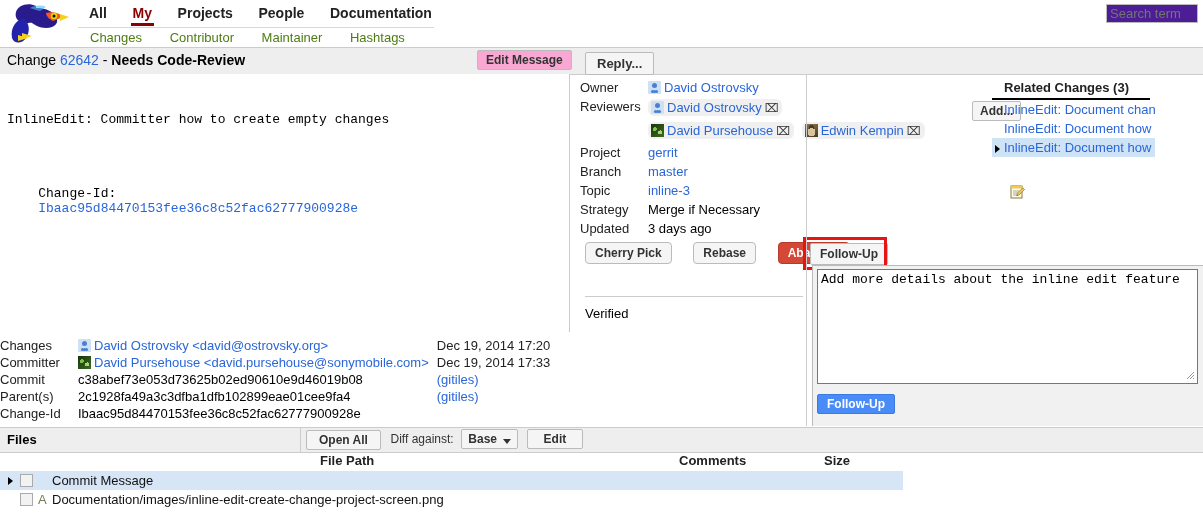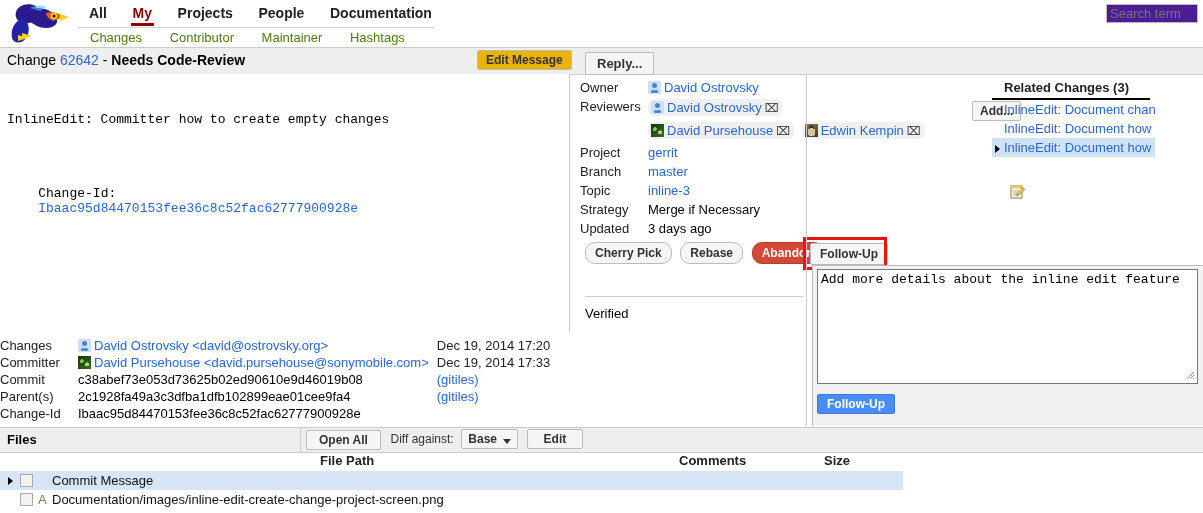--- a/index.html
+++ b/index.html
@@ -41,21 +41,21 @@
   
   #change-bar {
     position:absolute; left:0; top:48px; width:1203px; height:26px;
     background:#eeeeee; border-bottom:1px solid #ccc;
   }
   #change-label { position:absolute; left:7px; top:4px; font-size:14px; }
   #change-label b { font-weight:bold; }
   #edit-message-btn {
     position:absolute; left:477px; top:2px;
     padding:2px 8px; font-size:12px; font-weight:bold;
-    border:1px solid #bbb; background:#eab308; border-radius:2px;
+    border:1px solid #bbb; background:#f9a8d4; border-radius:2px;
     cursor:pointer; color:#333;
   }
   #reply-btn {
     position:absolute; left:585px; top:52px;
     padding:3px 11px; font-size:13px; font-weight:bold;
     border:1px solid #bbb; background:#f5f5f5; border-radius:2px;
     cursor:pointer; color:#333;
   }
 
   
@@ -105,22 +105,22 @@
     padding:2px 7px; font-size:12px; font-weight:bold;
     border:1px solid #bbb; background:#f5f5f5; border-radius:2px; cursor:pointer; color:#333;
   }
   #gear-icon { position:absolute; left:430px; top:66px; cursor:pointer; }
   #edit-icon { position:absolute; left:430px; top:106px; cursor:pointer; }
 
   
   #actions { position:absolute; left:585px; top:242px; }
   .act-btn {
     display:inline-block; padding:3px 9px; font-size:12px; font-weight:bold;
-    border:1px solid #bbb; background:#f5f5f5; border-radius:10px;
-    margin-right:5px; cursor:pointer; color:#333;
+    border:1px solid #bbb; background:#f5f5f5; border-radius:4px;
+    margin-right:18px; cursor:pointer; color:#333;
   }
   .act-btn.danger { background:#d34836; border-color:#b93a28; color:#fff; }
   #followup-highlight {
     position:absolute; left:803px; top:237px; width:84px; height:33px;
     border:3px solid #e81313; box-sizing:border-box; pointer-events:none;
   }
   #followup-btn {
     position:absolute; left:810px; top:243px; padding:3px 9px;
     font-size:12px; font-weight:bold; border:1px solid #bbb;
     background:#f5f5f5; border-radius:2px; cursor:pointer; color:#333;

